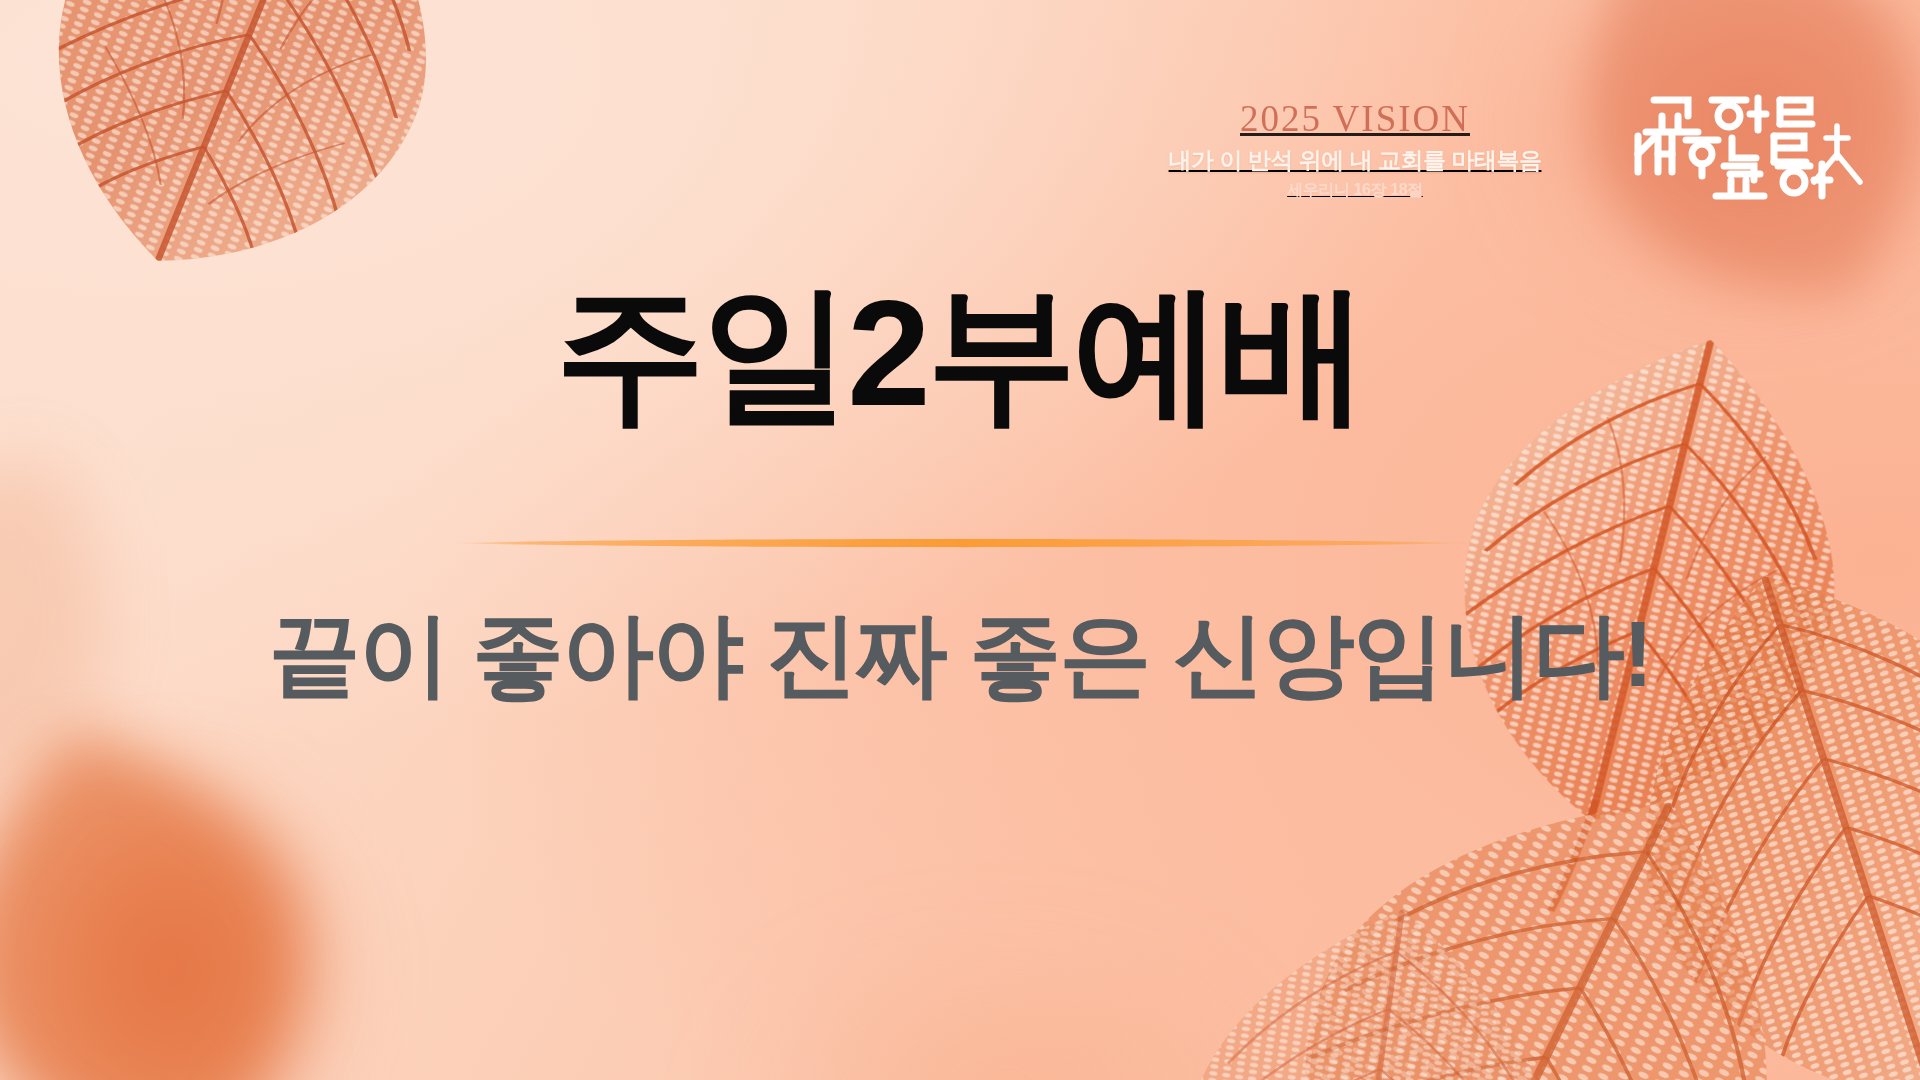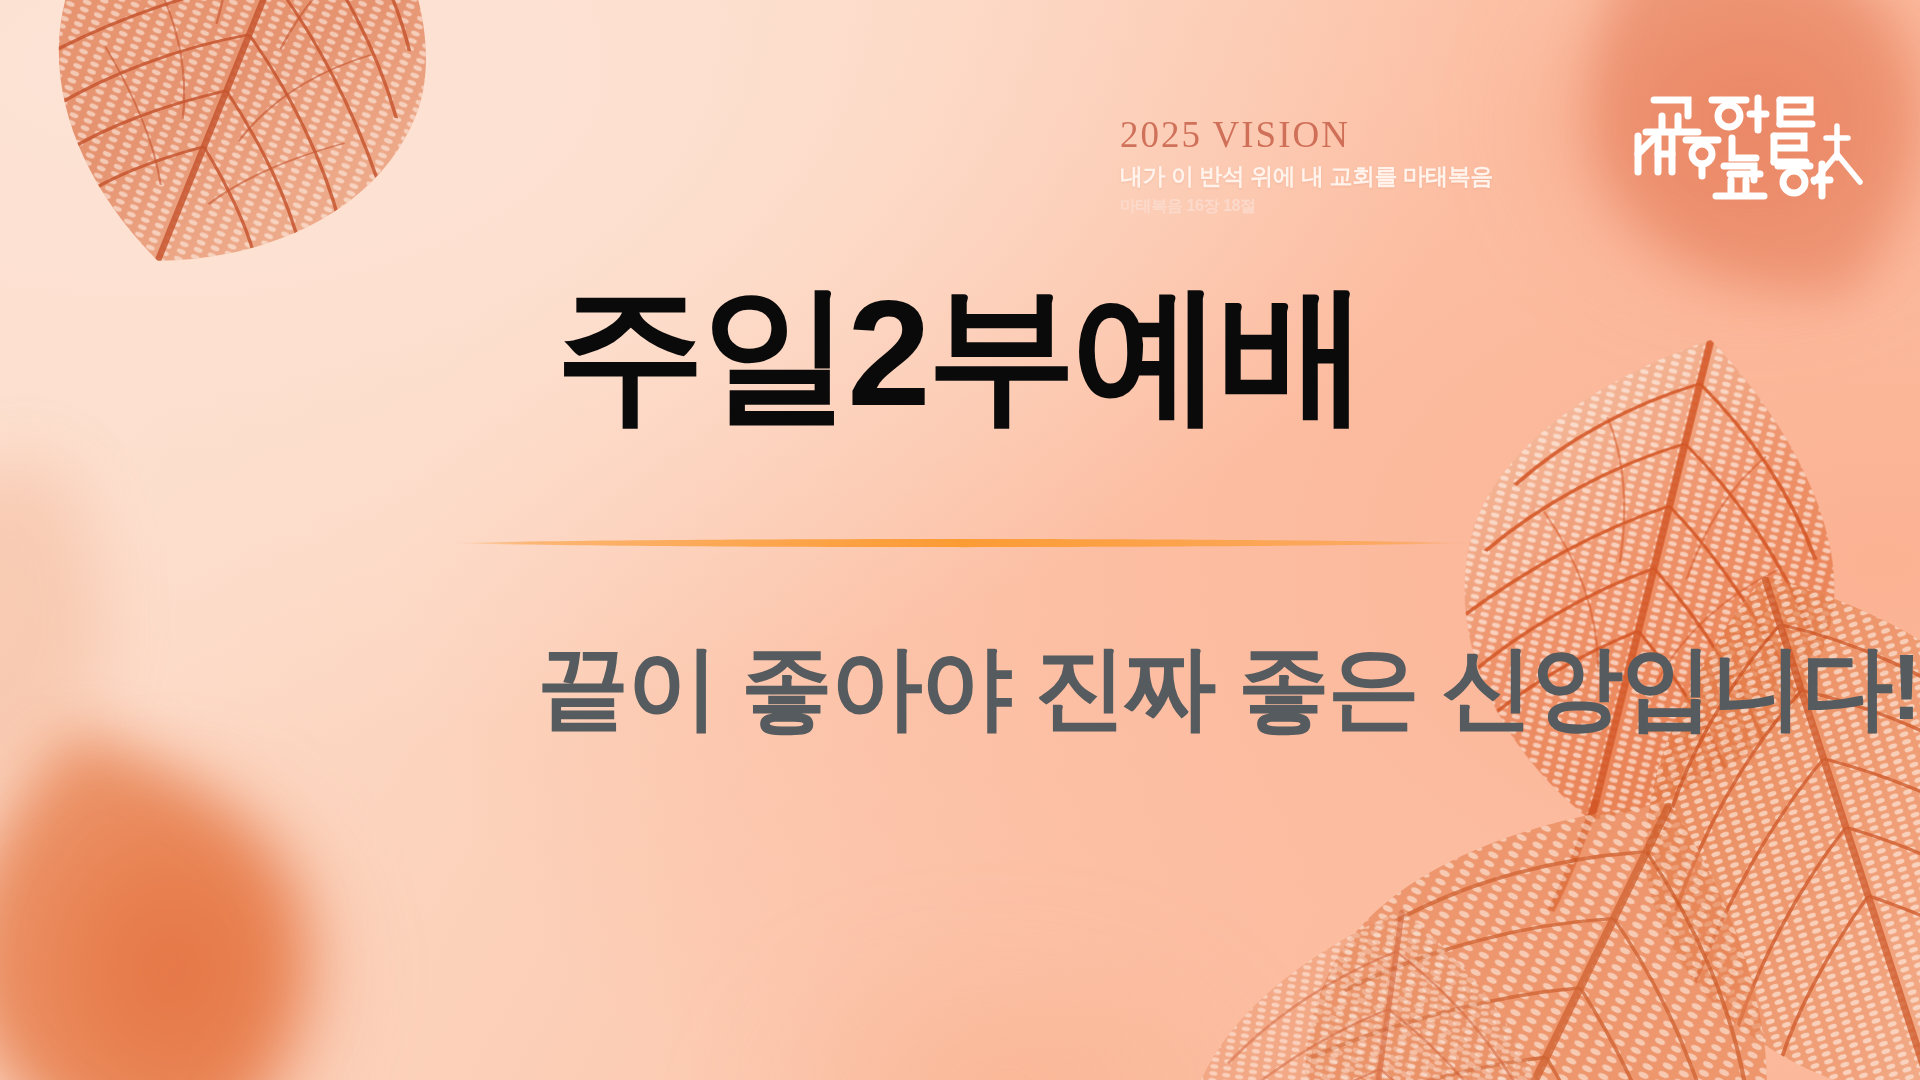--- a/index.html
+++ b/index.html
@@ -58,24 +58,25 @@
   .leaf--br   { left: 1610px; top: 560px;   width: 480px;  height: 560px;  transform: rotate(-18deg); opacity: .88; }
   .leaf--br2  { left: 1270px; top: 770px;   width: 540px;  height: 600px;  transform: rotate(26deg);  opacity: .85; }
   .leaf--bc   { left: 1160px; top: 905px;   width: 420px;  height: 470px;  transform: rotate(8deg);   opacity: .72; }
   .leaf--bl-b { left: -70px;  top: 720px;   width: 400px;  height: 460px;  transform: rotate(-14deg); filter: blur(30px); opacity: .70; }
   .leaf--l-b  { left: -210px; top: 430px;   width: 340px;  height: 400px;  transform: rotate(30deg);  filter: blur(34px); opacity: .38; }
 
   
   .vision {
     position: absolute;
     right: 330px;
-    top: 116px;
+    top: 100px;
     width: 470px;
-    text-align: left;
+    text-align: center;
     line-height: 1;
+    text-decoration: underline;
   }
   .vision-year {
     font-family: "Liberation Serif", "DejaVu Serif", serif;
     font-size: 37px;
     letter-spacing: 2px;
     color: #C9614A;
     opacity: .85;
     margin-bottom: 12px;
   }
   .vision-verse {
@@ -124,28 +125,27 @@
     top: 536px;
     width: 1026px;
     height: 14px;
   }
   .divider svg { display: block; width: 100%; height: 100%; }
 
   .sermon-title {
     position: absolute;
     left: 0; right: 0;
     top: 602px;
-    text-align: right;
+    text-align: center;
     font-size: 92px;
     font-weight: 700;
     color: #555B5E;
     letter-spacing: -2px;
     line-height: 1.15;
     white-space: nowrap;
-    margin-top: 33px;
   }
 
   .scripture {
     position: absolute;
     left: 0; right: 0;
     top: 786px;
     text-align: center;
     font-size: 74px;
     font-weight: 700;
     color: #5A6063;
@@ -409,21 +409,21 @@
 
   <div class="leaf leaf--l-b">
     <svg viewBox="0 0 200 420" preserveAspectRatio="none">
       <path d="M100 2 C150 60 186 140 186 212 C186 300 150 378 100 418 C50 378 14 300 14 212 C14 140 50 60 100 2 Z" fill="#E98B5C" fill-opacity=".60"></path>
     </svg>
   </div>
 
   <div class="vision">
     <div class="vision-year">2025 VISION</div>
     <div class="vision-verse">내가 이 반석 위에 내 교회를 마태복음</div>
-    <div class="vision-ref">마태복음 16장 18절</div>
+    <div class="vision-ref">세우리니 16장 18절</div>
   </div>
 
   <div class="logo" title="교회를 세우는 교회">
     <svg viewBox="0 0 240 120" aria-label="교회를 세우는 교회">
 
       <g fill="none" stroke="#FFFFFF" stroke-width="7" stroke-linecap="round">
 
         <path d="M22 14 L56 14 L56 30"></path>
         <path d="M14 46 L66 46"></path>
         <path d="M30 30 L30 44"></path>

